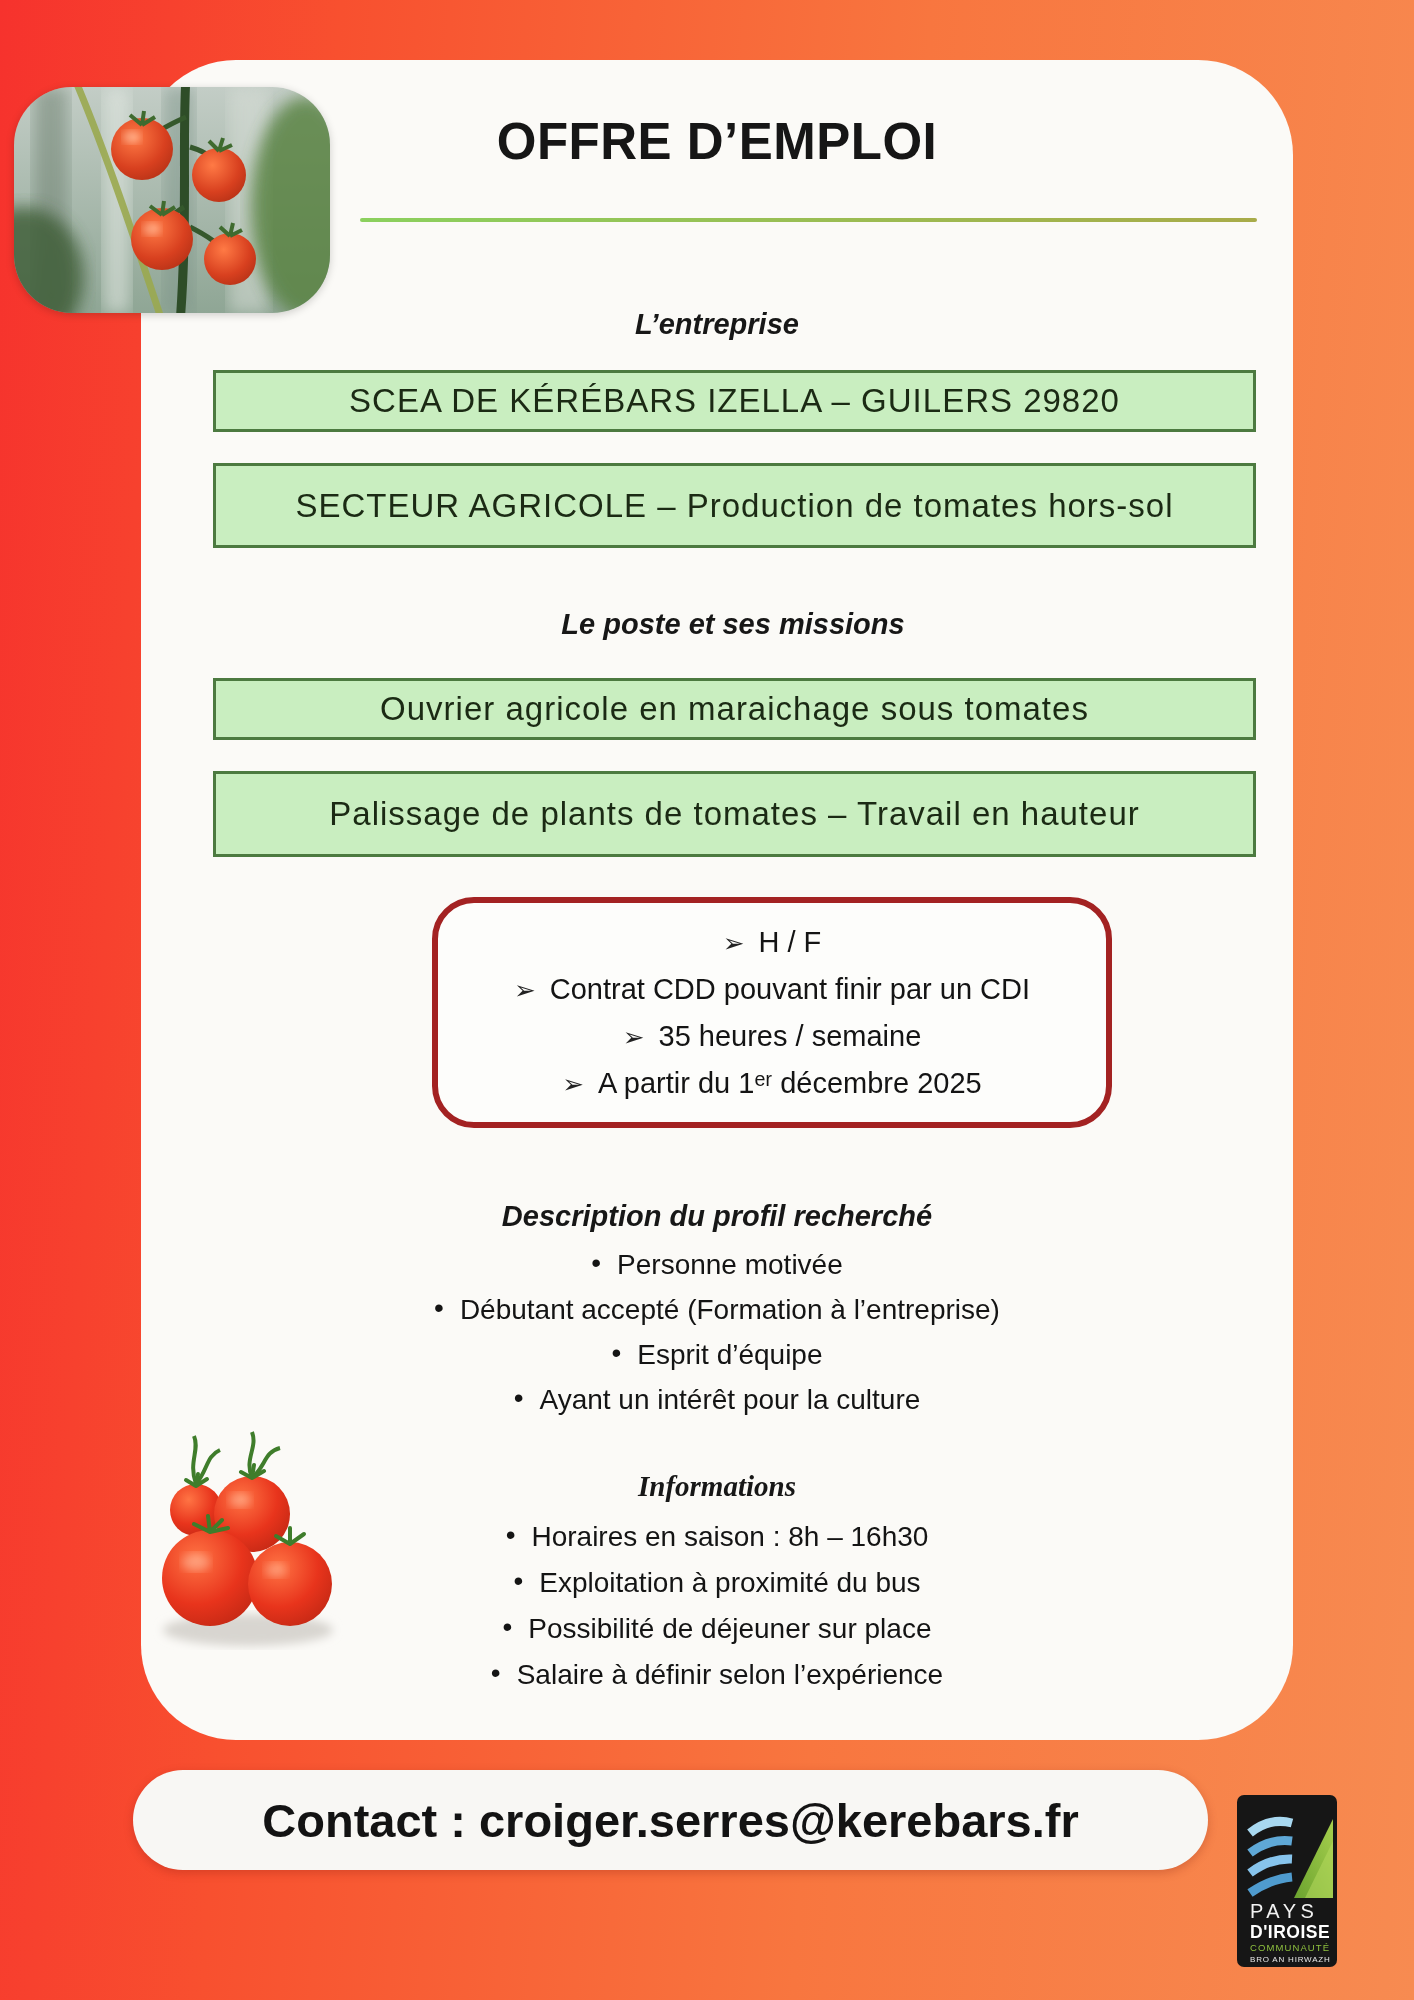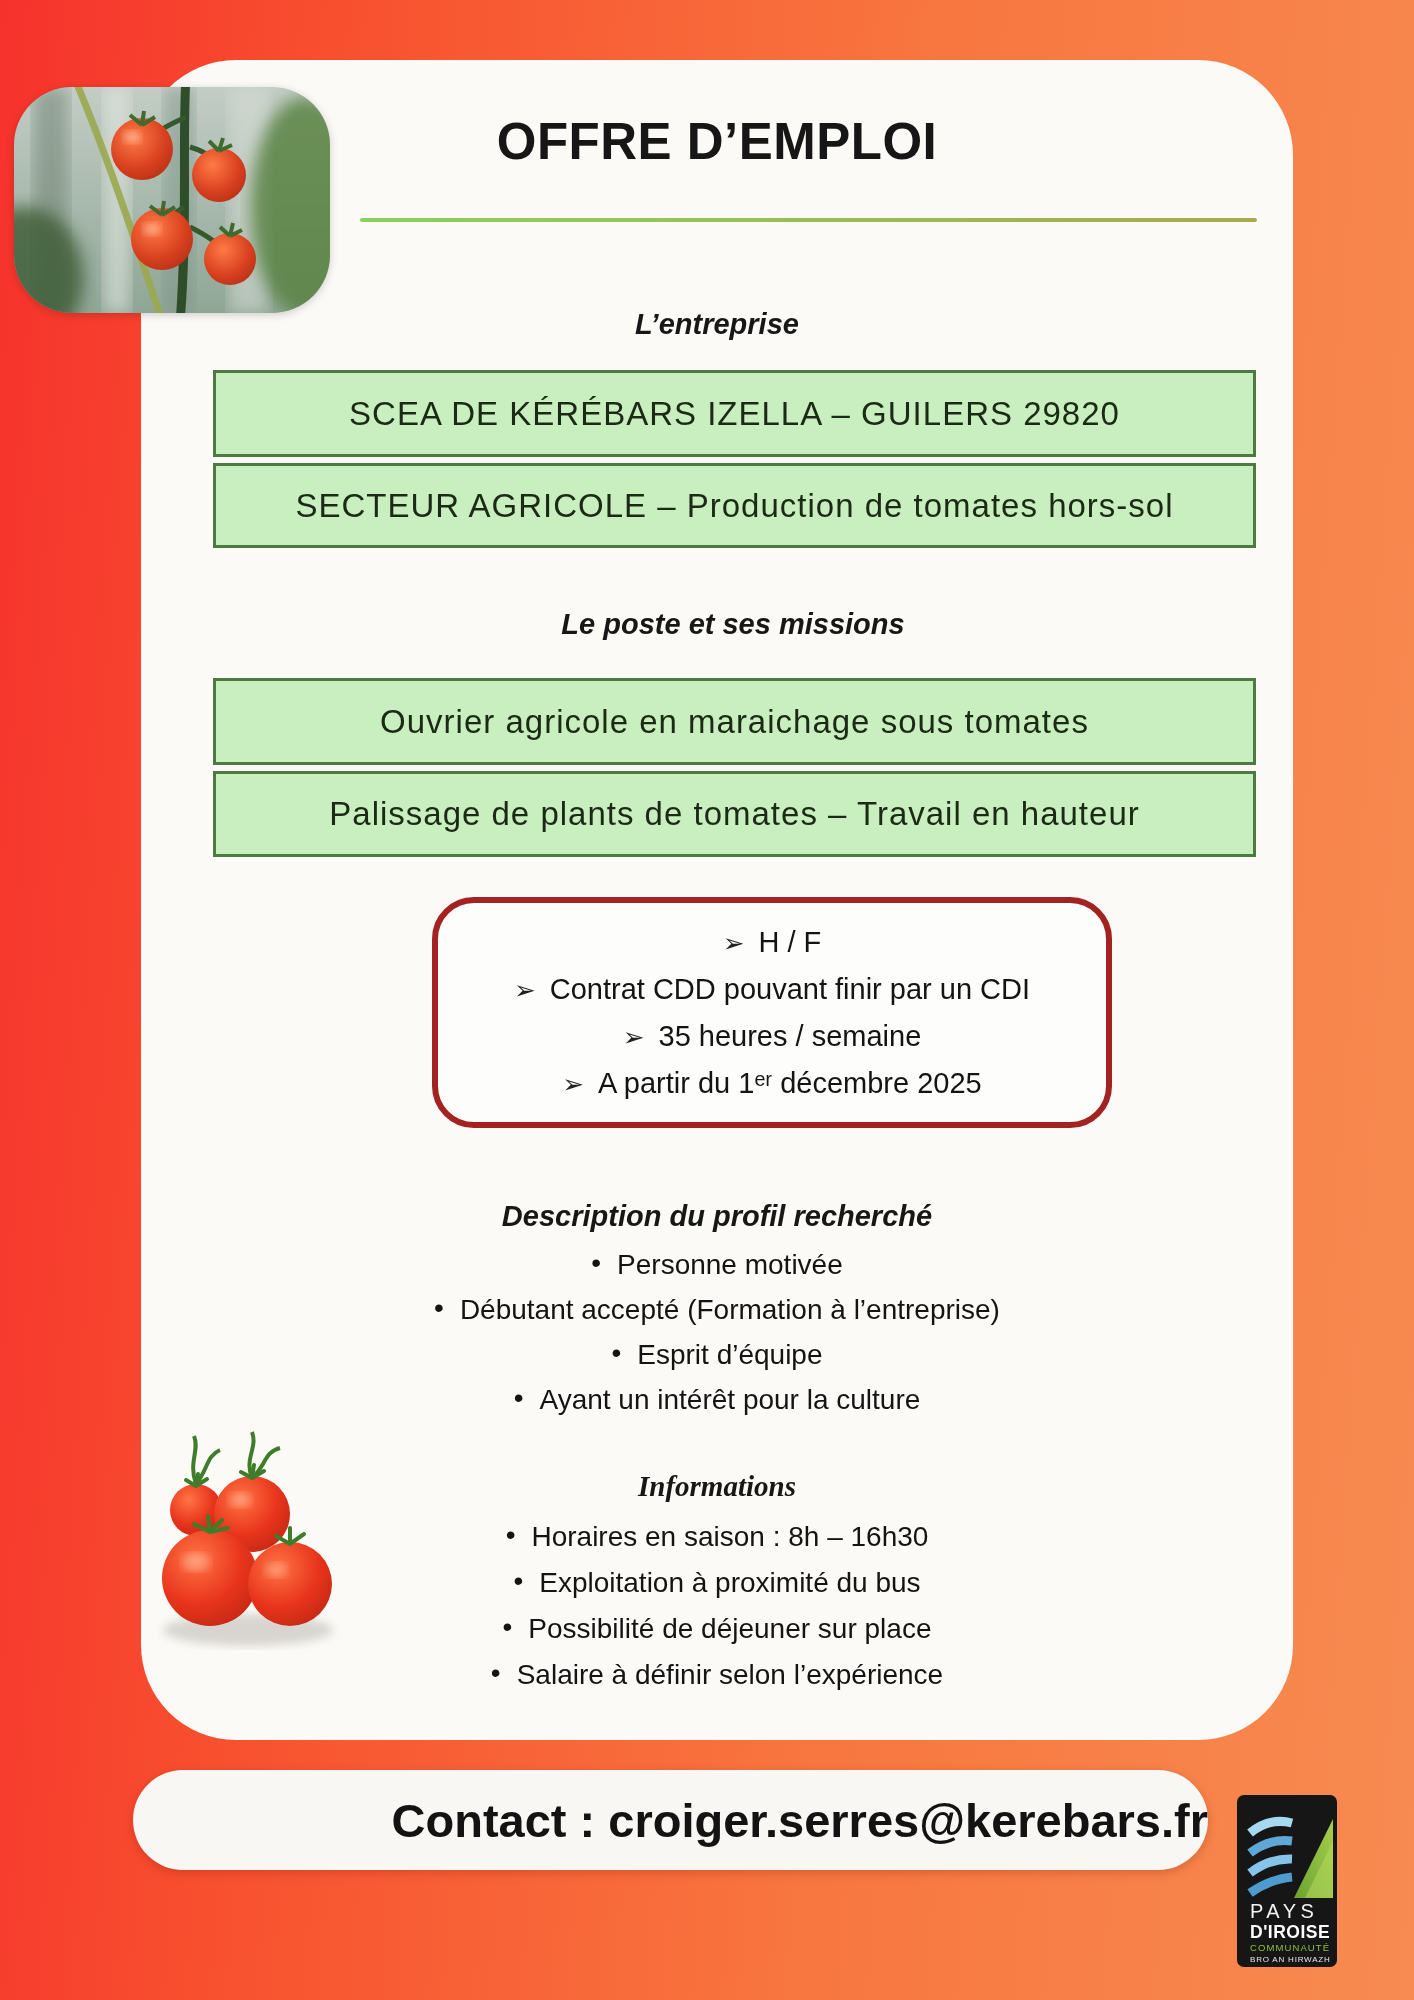--- a/index.html
+++ b/index.html
@@ -26,21 +26,21 @@
   }
   .sec-heading{
     position:absolute;left:141px;width:1152px;text-align:center;
     font-size:29px;font-weight:700;font-style:italic;color:#171717;
   }
   .h-entreprise{top:308px;}
   .h-poste{top:608px;padding-left:16px;}
   .h-profil{top:1200px;}
   .h-infos{top:1470px;font-family:Liberation Serif, serif;}
   .gbox{
-    position:absolute;left:213px;width:1043px;height:87px;
+    position:absolute;left:213px;width:1043px;height:62px;
     background:#c9eec0;border:3px solid #4c7a40;box-sizing:border-box;
     display:flex;align-items:center;justify-content:center;
     font-size:33px;letter-spacing:1px;color:#1b2a14;
   }
   .gbox1{top:370px;}
   .gbox2{top:463px;height:85px;}
   .gbox3{top:678px;}
   .gbox4{top:771px;height:86px;}
   .redbox{
     position:absolute;left:432px;top:897px;width:680px;height:231px;box-sizing:border-box;
@@ -51,21 +51,21 @@
   .cond-marker{margin-right:14px;font-size:26px;color:#222;}
   .blist{position:absolute;left:141px;width:1152px;text-align:center;}
   .blist-profil{top:1242px;}
   .blist-infos{top:1514px;}
   .brow{line-height:45px;font-size:28px;color:#141414;}
   .blist-infos .brow{line-height:46px;}
   .bullet{display:inline-block;margin-right:16px;font-size:28px;transform:translateY(-2px);}
   .photo2{position:absolute;left:148px;top:1392px;width:208px;height:268px;}
   .pill{
     position:absolute;left:133px;top:1770px;width:1075px;height:100px;border-radius:52px;
-    background:#f8f7f4;display:flex;align-items:center;justify-content:flex-end;
+    background:#f8f7f4;display:flex;align-items:center;justify-content:center;
     box-shadow:0 3px 10px rgba(120,20,10,.25);
   }
   .pill-text{font-size:47px;font-weight:700;color:#131313;}
   .logo{position:absolute;left:1237px;top:1795px;width:100px;height:172px;}
   svg{display:block;}
 </style>
 </head>
 <body>
 
 <div class="page">

